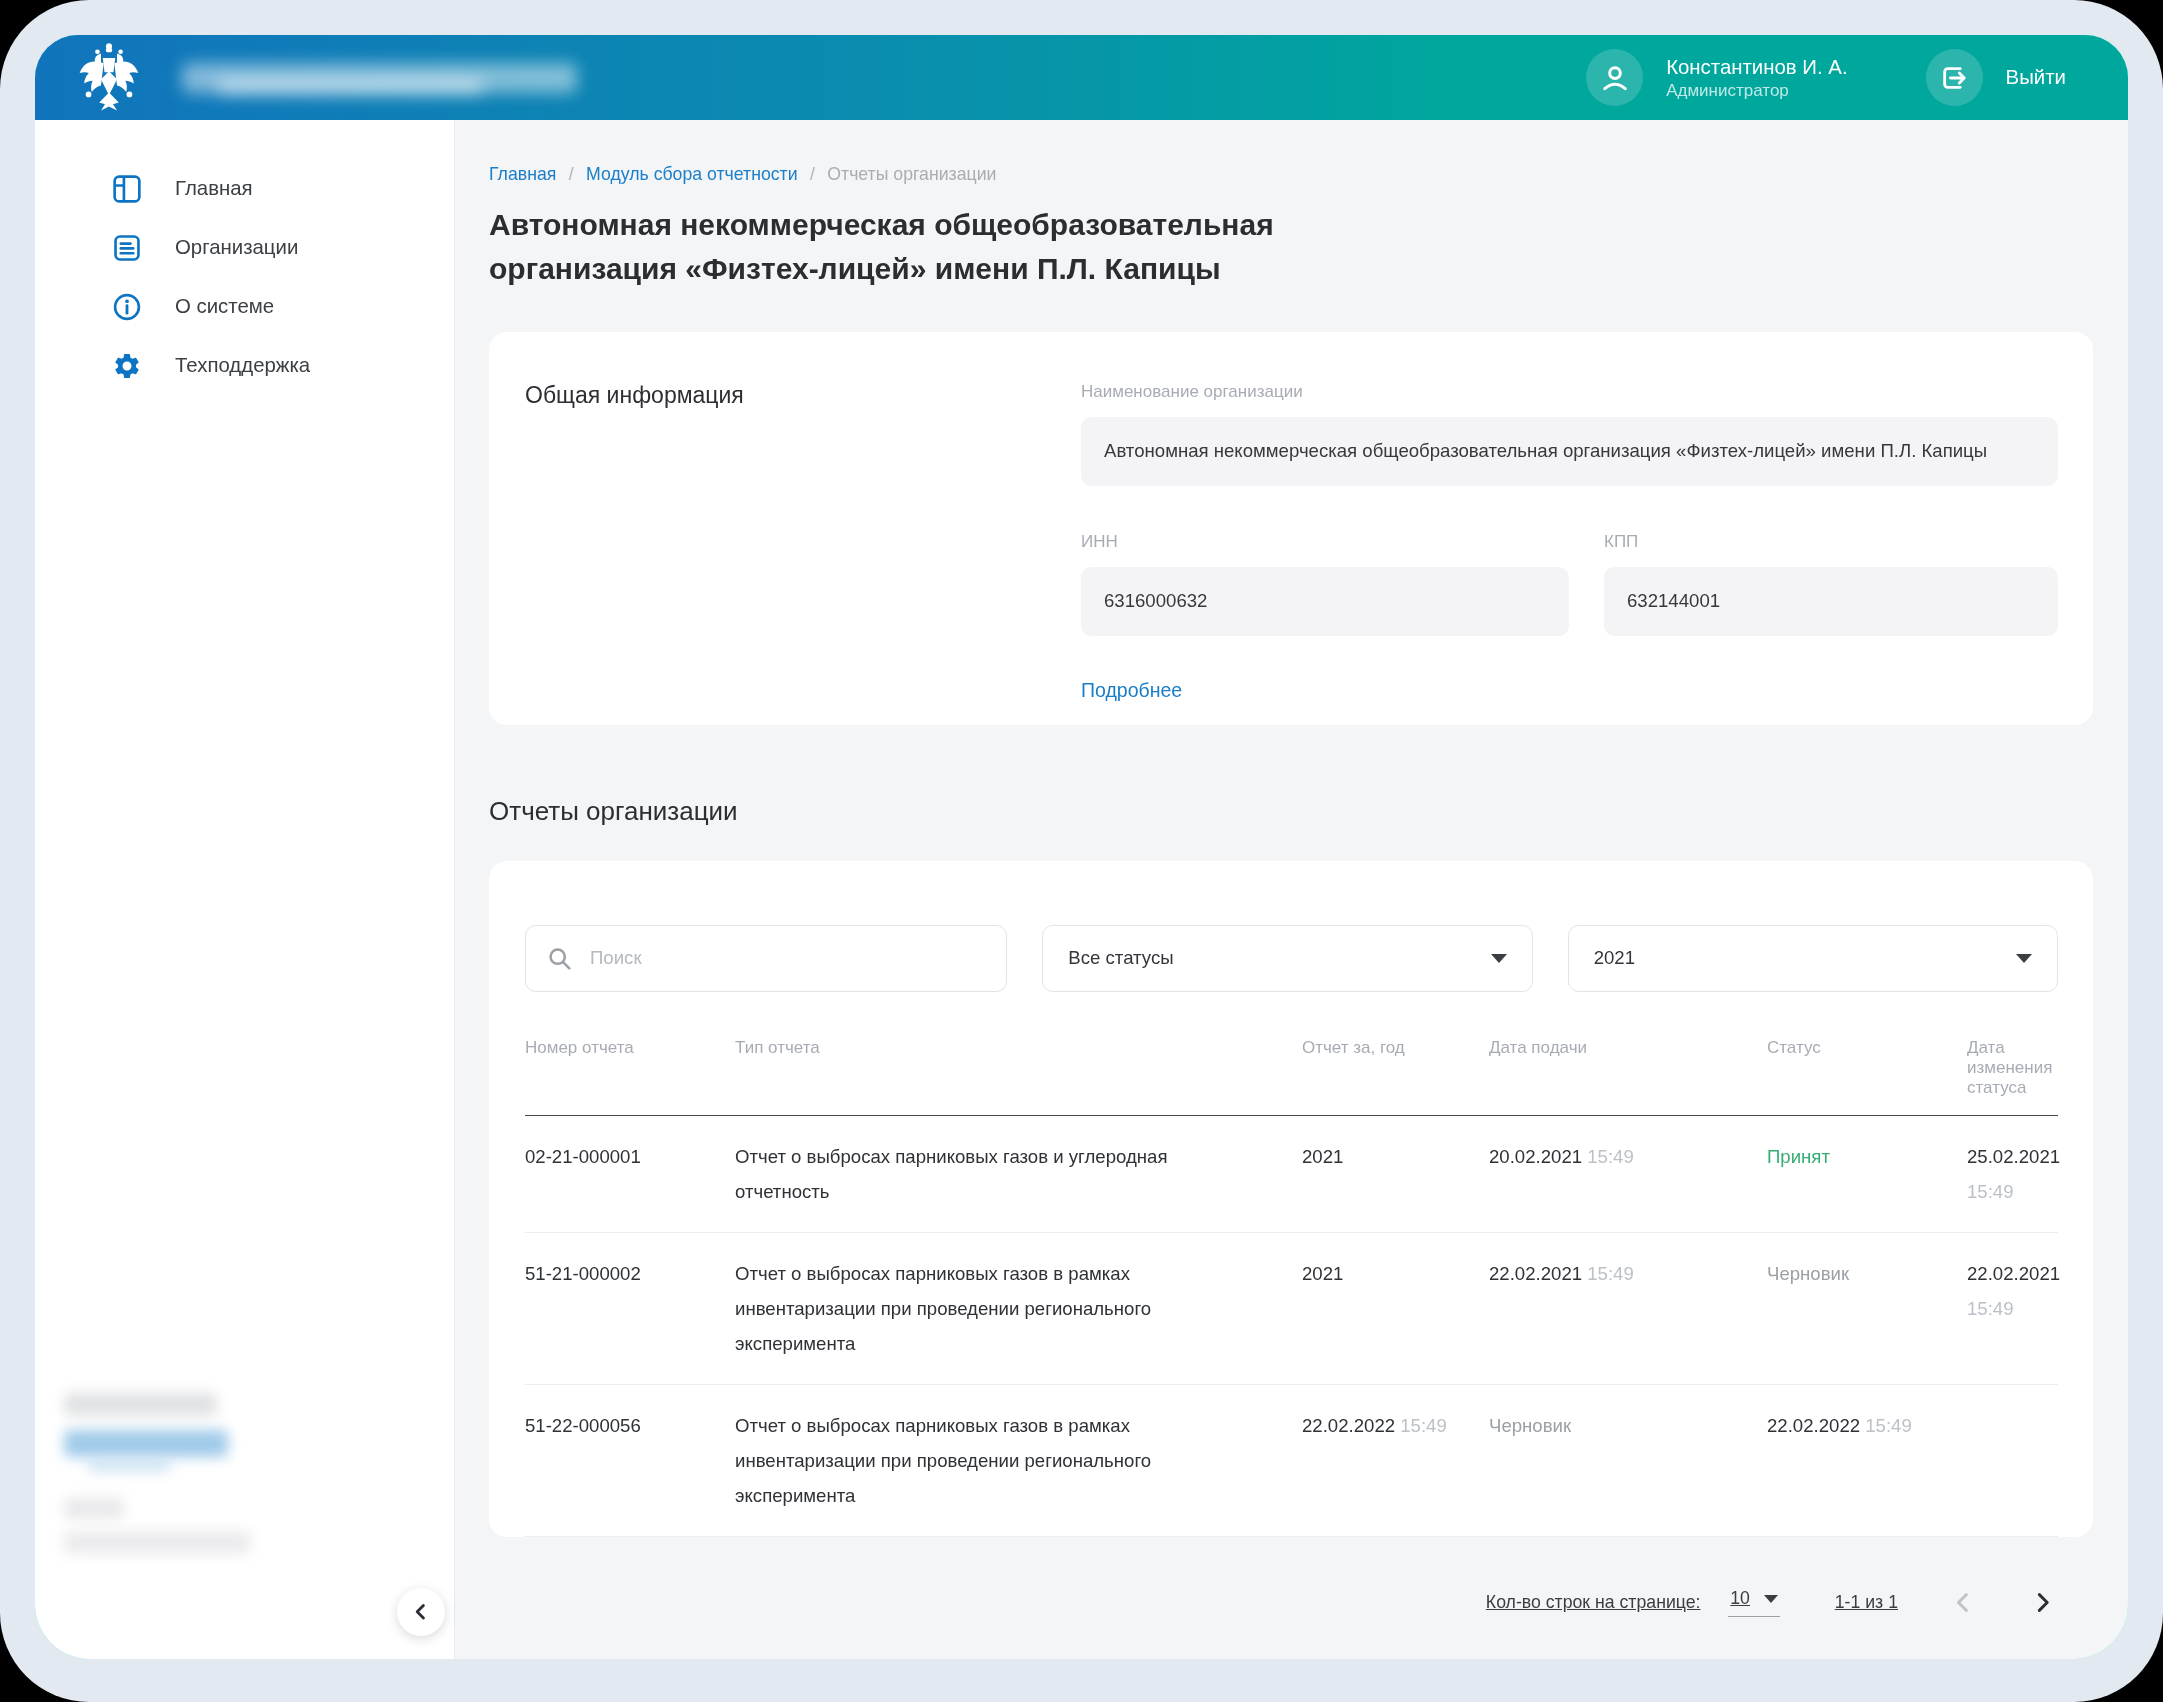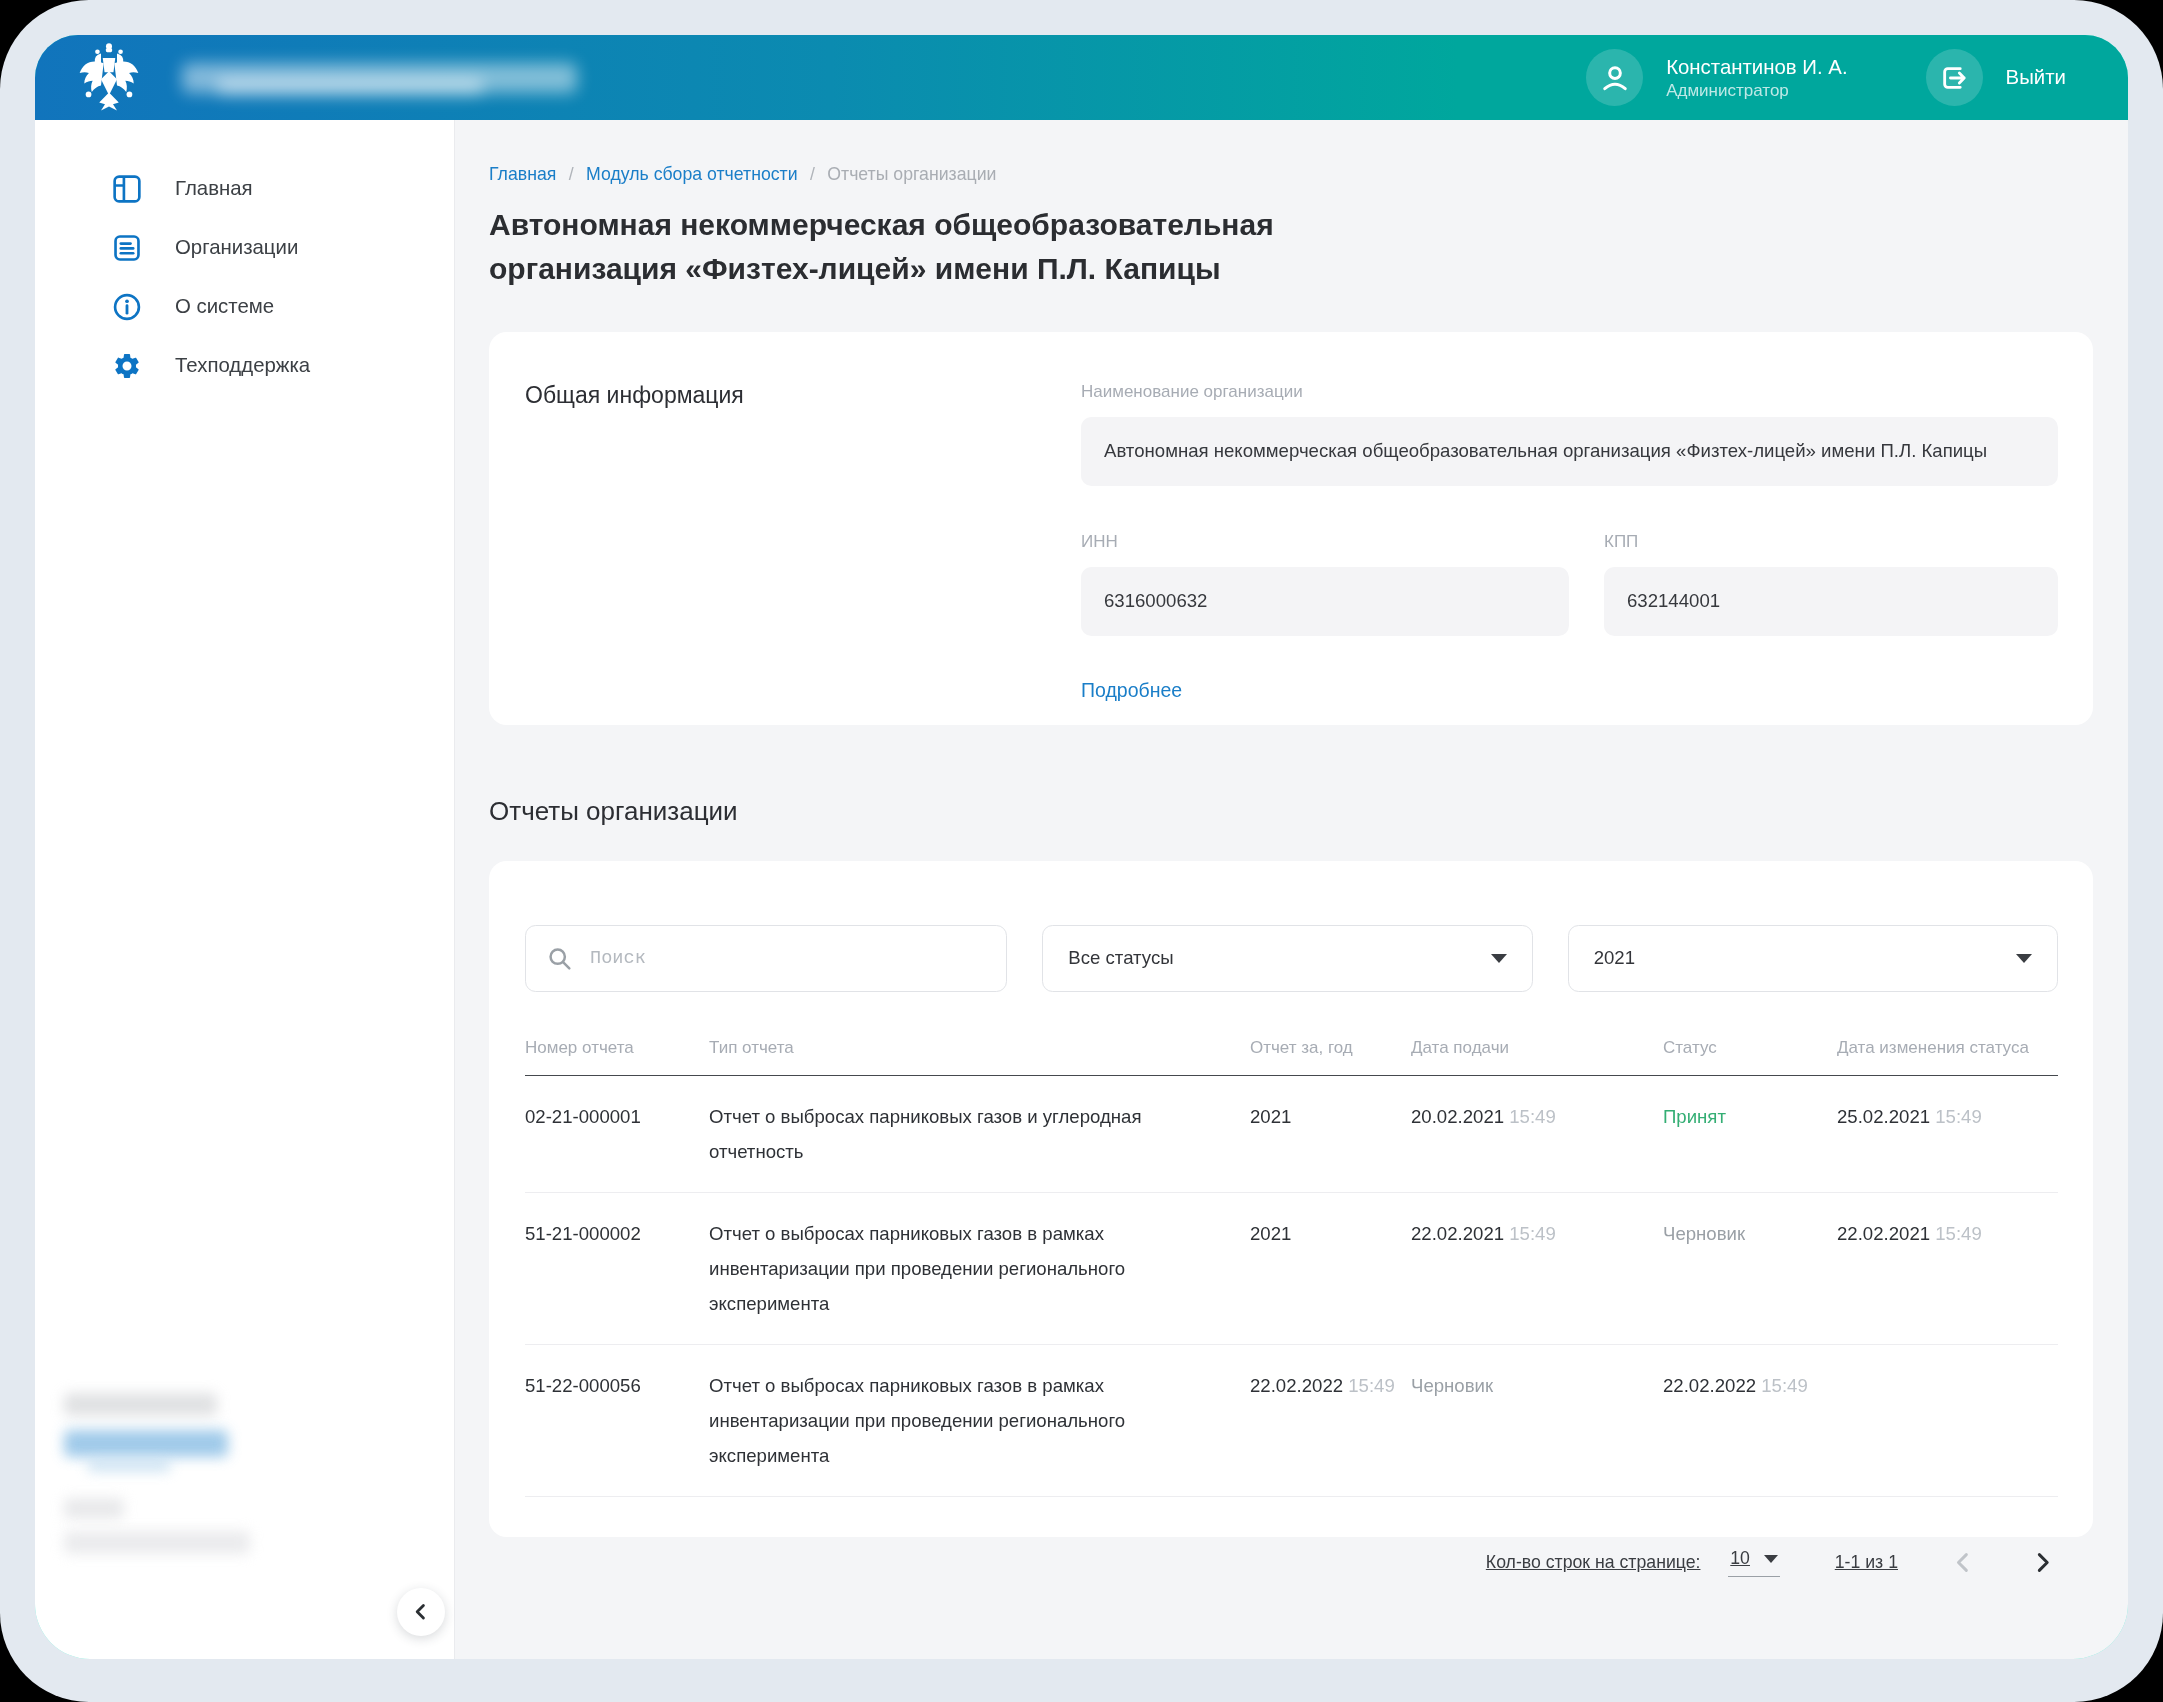--- a/index.html
+++ b/index.html
@@ -88,29 +88,29 @@
   
   .card-reports{margin-top:34px;padding:64px 35px 0 36px;height:676px;box-sizing:border-box;}
   .filters{display:flex;gap:35px;}
   .filter-box{
     height:67px;background:#fff;border:1.8px solid #e1e3e7;border-radius:10.6px;
     box-sizing:border-box;display:flex;align-items:center;flex:1;min-width:0;
   }
   .search-box{padding:0 21px;gap:16px;}
   .search-input{
     border:none;outline:none;flex:1;font-size:18.6px;color:#36383d;
-    font-family:Liberation Mono, monospace;background:transparent;
+    font-family:Liberation Sans, sans-serif;background:transparent;
   }
   .search-input::placeholder{color:#b4b9bf;}
   .select-box{padding:0 25px;justify-content:space-between;cursor:pointer;}
   .select-value{font-size:18.6px;color:#33353a;}
   .caret{width:0;height:0;border-left:8px solid transparent;border-right:8px solid transparent;border-top:9.8px solid #3a3d42;}
   
   .tbl{margin-top:46px;}
-  .tbl-grid{display:grid;grid-template-columns:184px 541px 161px 252px 174px 1fr;column-gap:0;}
+  .tbl-grid{display:grid;grid-template-columns:184px 541px 161px 252px 174px 1fr;column-gap:0;gap:26px;}
   .tbl-header{padding-bottom:17.7px;border-bottom:1.8px solid #45494e;}
   .th{font-size:17px;color:#a7acb4;}
   .tbl-row{border-bottom:0.9px solid #ededf0;padding:23px 0;}
   .td{font-size:18.6px;color:#2e3136;line-height:35px;}
   .td .type-text{display:block;max-width:461px;}
   .time{color:#bcc1c7;}
   .status.accepted{color:#34ae74;}
   .status.draft{color:#9aa0a6;}
   
   .pagination{height:131px;display:flex;align-items:center;justify-content:flex-end;font-size:17.7px;color:#3a3d42;text-decoration:underline;}

